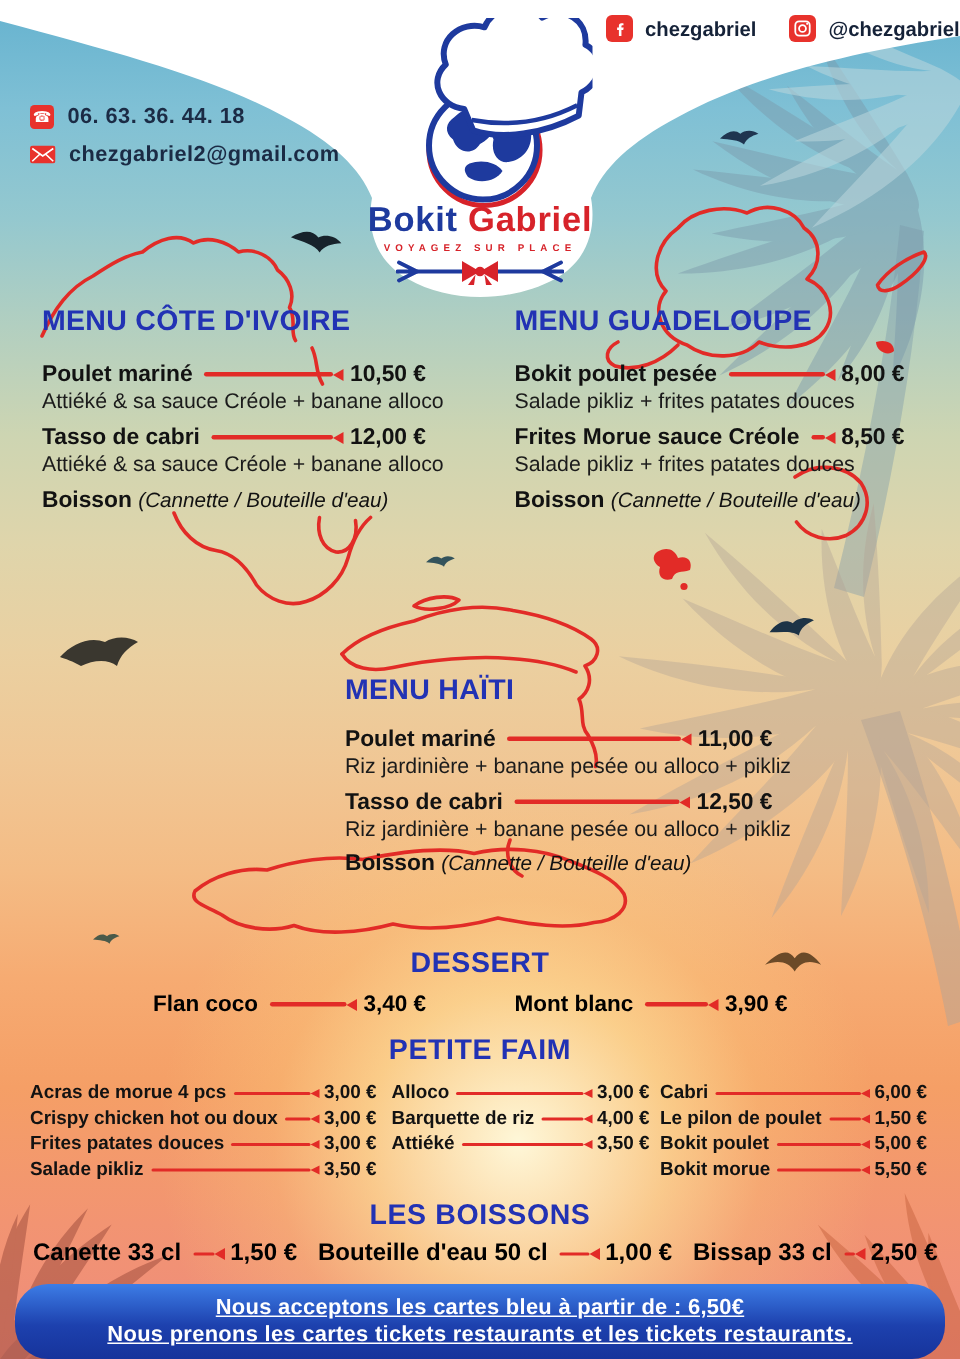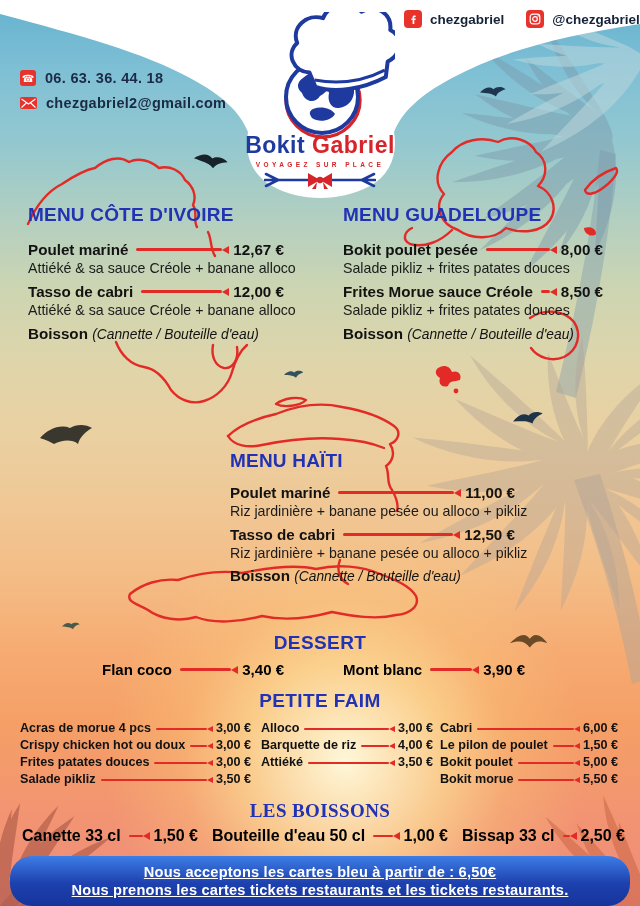--- a/index.html
+++ b/index.html
@@ -208,21 +208,21 @@
           <path d="M59 12 L64 19 L60 19 Z"></path>
       </g>
     </svg>
   </div>
 
   <div class="menu-block main" style="left:28px;top:204px;width:256px;">
     <h2 class="menu-title">MENU CÔTE D'IVOIRE</h2>
     <div class="row">
       <span class="name">Poulet mariné</span>
       <span class="leader"></span>
-      <span class="price">12,67 €</span>
+      <span class="price">10,50 €</span>
     </div>
     <div class="desc">Attiéké &amp; sa sauce Créole + banane alloco</div>
     <div class="row">
       <span class="name">Tasso de cabri</span>
       <span class="leader"></span>
       <span class="price">12,00 €</span>
     </div>
     <div class="desc">Attiéké &amp; sa sauce Créole + banane alloco</div>
     <div class="drink">
       <span class="name">Boisson</span>
@@ -342,21 +342,21 @@
         <span class="leader"></span>
         <span class="price">5,00 €</span>
       </div>
     <div class="row">
         <span class="name">Bokit morue</span>
         <span class="leader"></span>
         <span class="price">5,50 €</span>
       </div>
   </div>
 
-  <div class="center-title" style="top:800px;font-family:Liberation Serif, serif;">LES BOISSONS</div>
+  <div class="center-title" style="top:800px;">LES BOISSONS</div>
   <div class="inline-row bo-row" style="left:22px;top:827px;width:176px;">
     <div class="row">
         <span class="name">Canette 33 cl</span>
         <span class="leader"></span>
         <span class="price">1,50 €</span>
       </div>
   </div>
   <div class="inline-row bo-row" style="left:212px;top:827px;width:236px;">
     <div class="row">
         <span class="name">Bouteille d'eau 50 cl</span>

